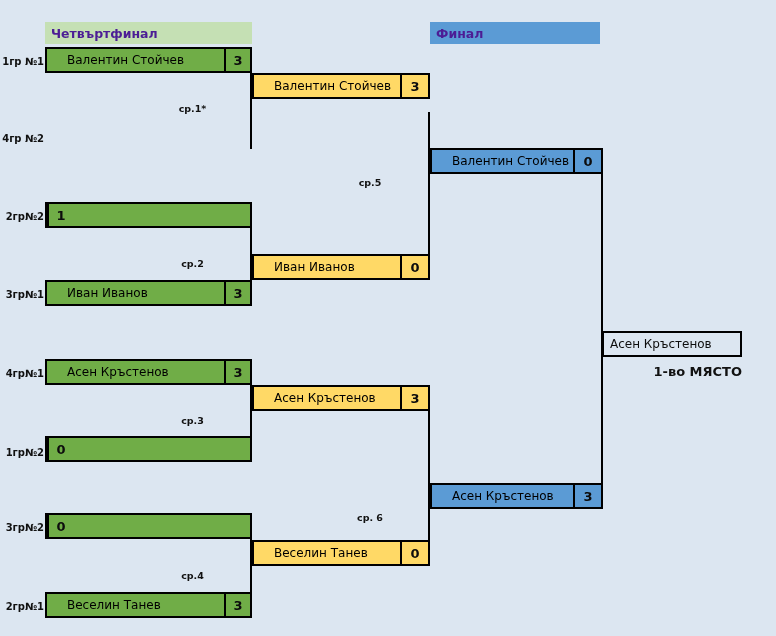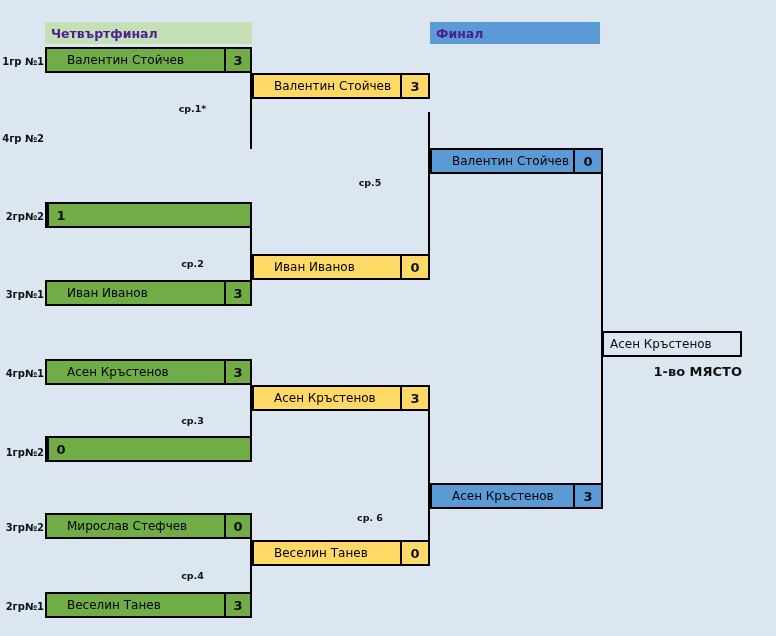--- a/index.html
+++ b/index.html
@@ -137,21 +137,20 @@
     <div class="sc">3</div>
   </div>
 
   <div class="seed" style="top:447px;">1гр№2</div>
   <div class="slot qf" style="top:436px;">
     <div class="sc">0</div>
   </div>
 
   <div class="seed" style="top:522px;">3гр№2</div>
   <div class="slot qf" style="top:513px;">
-    <div class="nm">Мирослав Стефчев</div>
     <div class="sc">0</div>
   </div>
 
   <div class="seed" style="top:601px;">2гр№1</div>
   <div class="slot qf" style="top:592px;">
     <div class="nm">Веселин Танев</div>
     <div class="sc">3</div>
   </div>
 
   <div class="slot sf" style="top:73px;">

